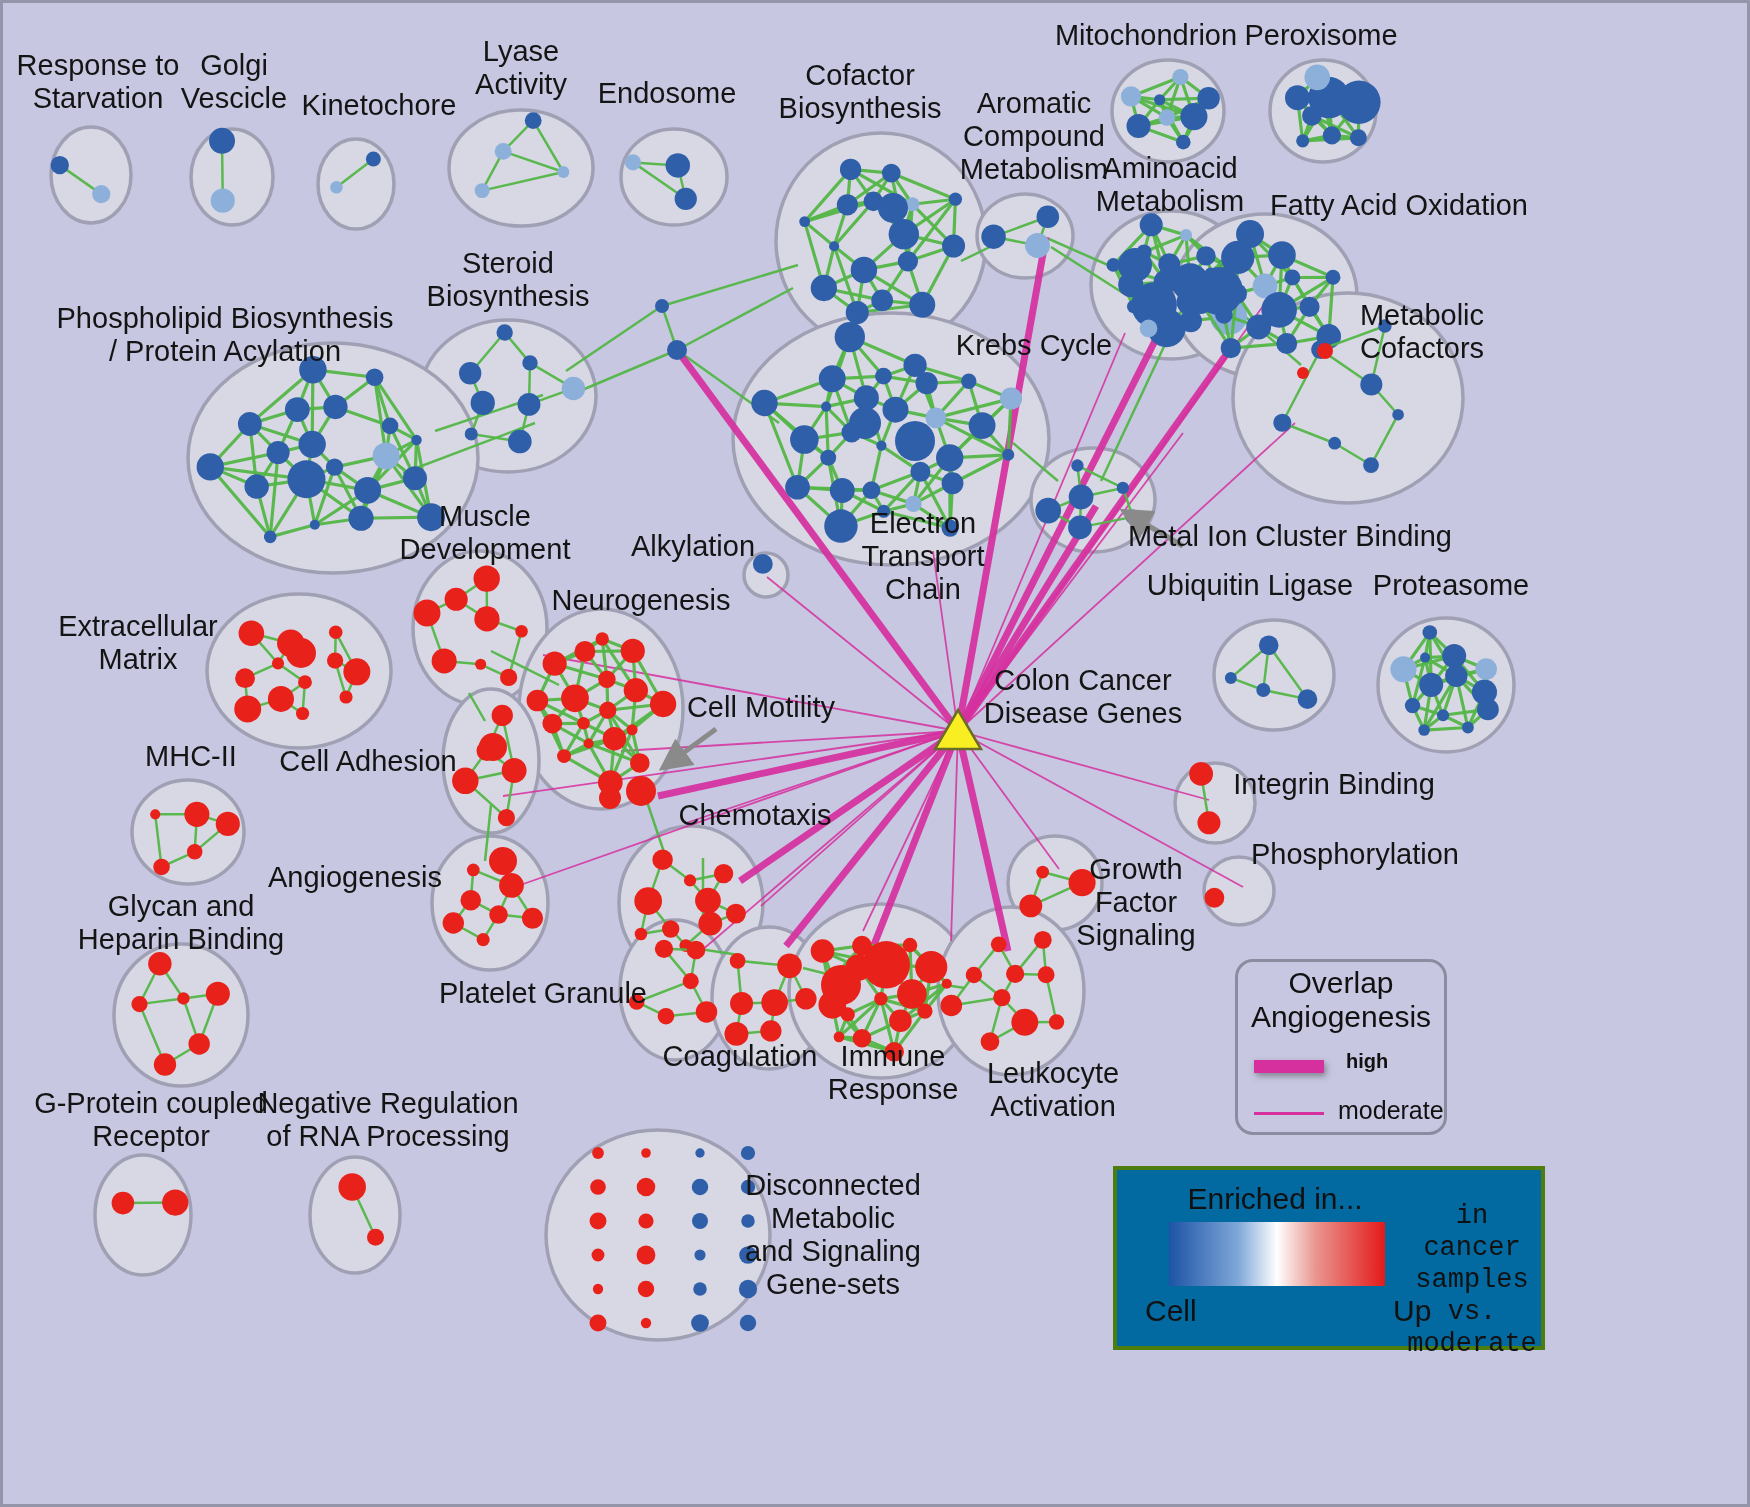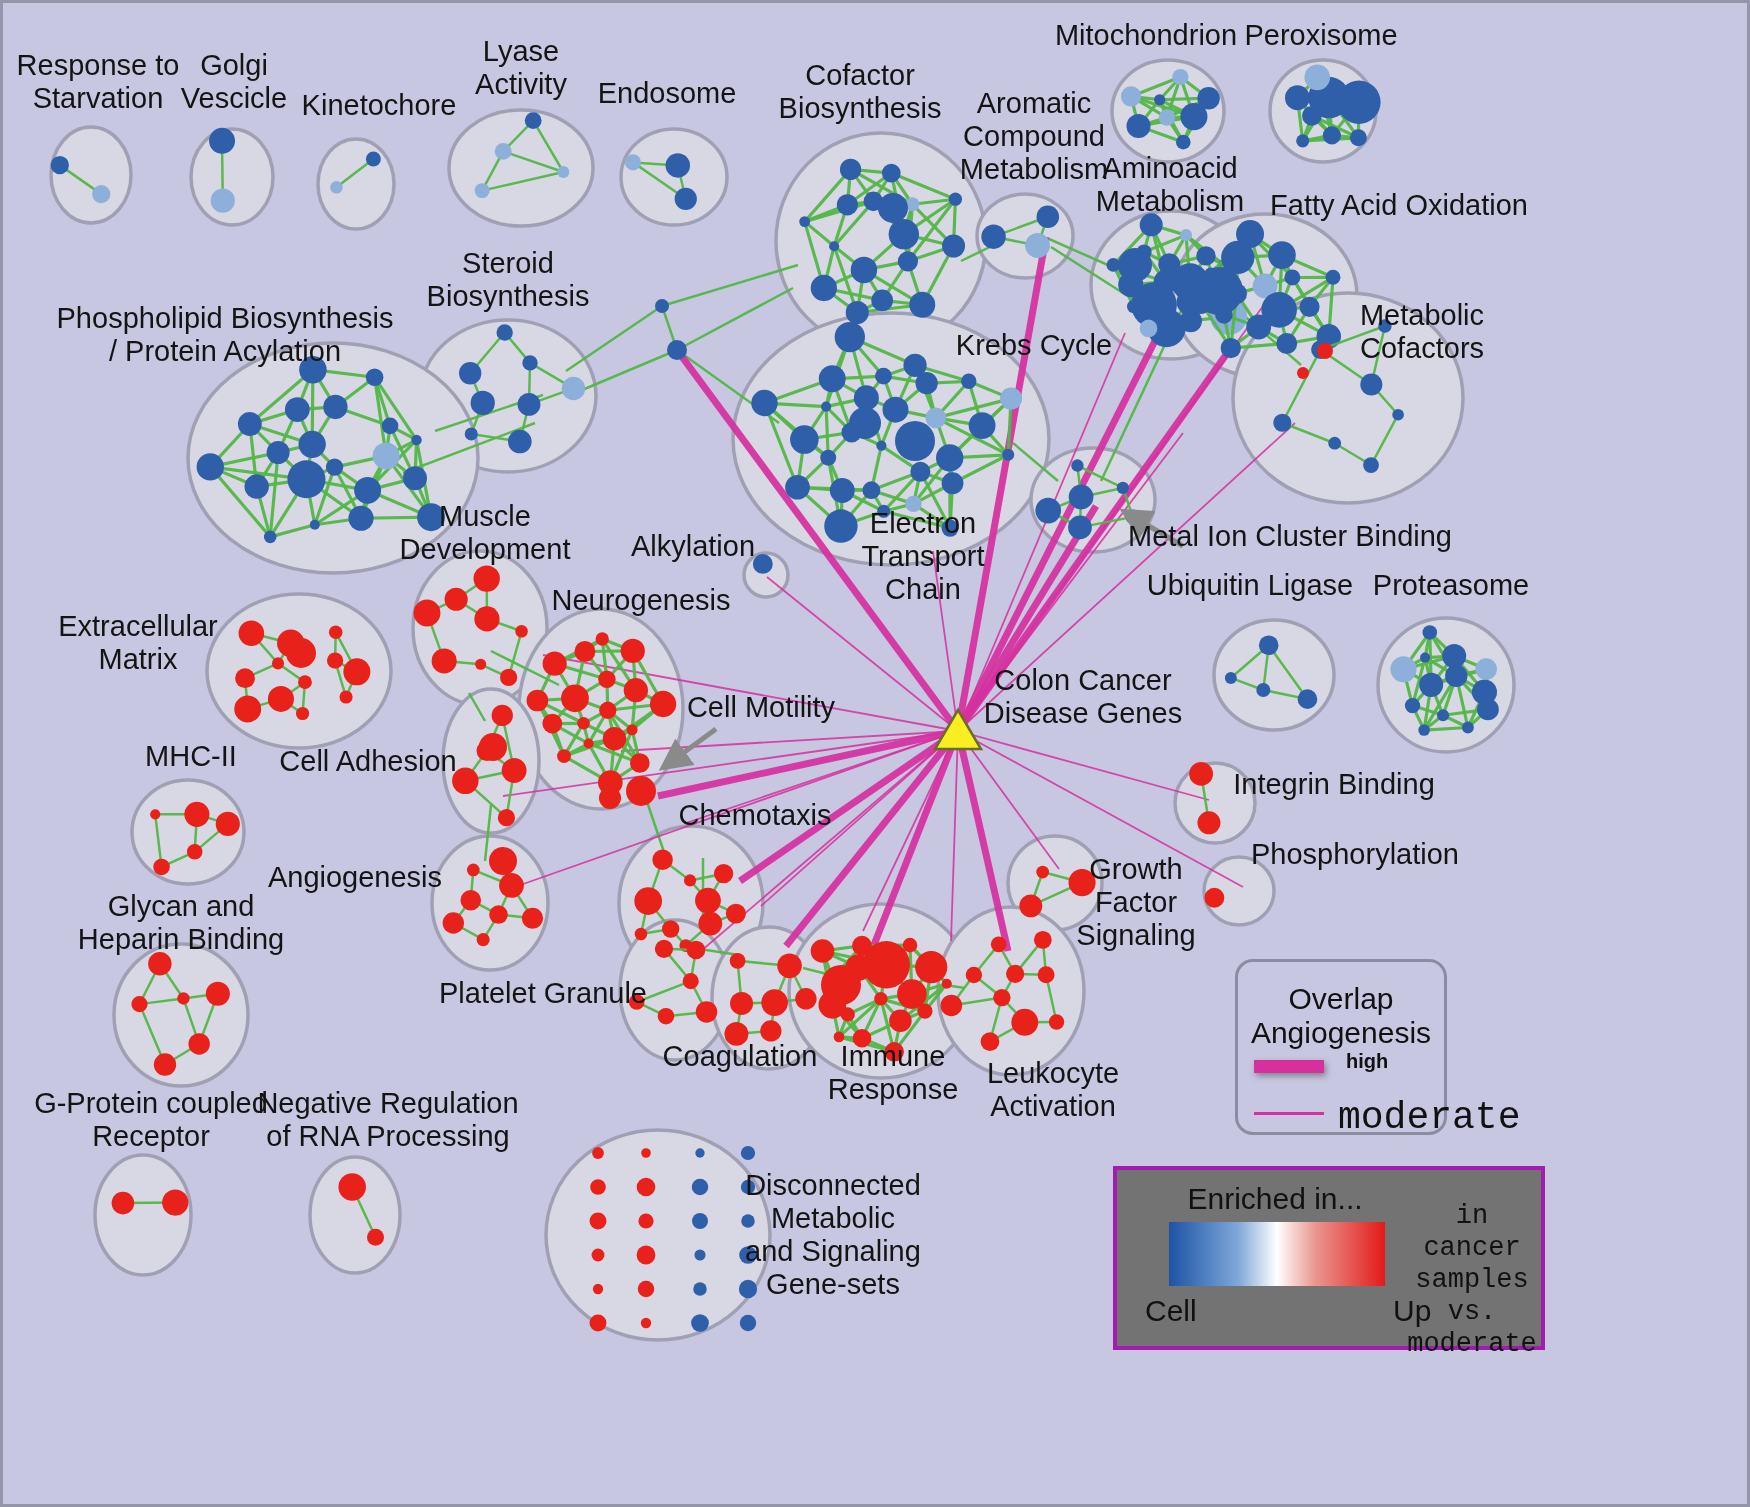--- a/index.html
+++ b/index.html
@@ -12,28 +12,28 @@
     overflow:hidden;
     font-family:"Liberation Sans", sans-serif;
   }
   svg{position:absolute;left:0;top:0;}
   svg text{font-family:"Liberation Sans", sans-serif;fill:#141414;}
   .legend{position:absolute;color:#111;}
   .legend-overlap{
     left:1232px;top:956px;width:212px;height:176px;
     border:3px solid #8c8ca0;border-radius:18px;box-sizing:border-box;
   }
-  .lo-title{text-align:center;font-size:30px;line-height:34px;margin-top:20px;}
+  .lo-title{text-align:center;font-size:30px;line-height:34px;margin-top:4px;}
   .lo-bar-high{position:absolute;left:16px;top:98px;width:70px;height:13px;background:#d6309f;box-shadow:2px 3px 6px rgba(60,60,60,.5);}
   .lo-high-label{position:absolute;left:108px;top:88px;font-size:20px;font-weight:bold;}
   .lo-bar-mod{position:absolute;left:16px;top:150px;width:70px;height:3px;background:#d6309f;}
-  .lo-mod-label{position:absolute;left:100px;top:134px;font-size:38px;font-family:Liberation Mono, monospace;}
+  .lo-mod-label{position:absolute;left:100px;top:134px;font-size:25px;}
   .legend-enriched{
     left:1110px;top:1163px;width:432px;height:184px;
-    border:4px solid #a21caf;box-sizing:border-box;background:#737373;
+    border:4px solid #4d7c0f;box-sizing:border-box;background:#0369a1;
   }
   .le-title{position:absolute;left:36px;top:12px;width:244px;text-align:center;font-size:30px;}
   .le-gradient{position:absolute;left:52px;top:52px;width:216px;height:64px;
     background:linear-gradient(to right,#1d53a6 0%,#7fa8d8 32%,#ffffff 50%,#e9958e 68%,#e31a1a 100%);}
   .le-down{position:absolute;left:28px;top:124px;font-size:30px;}
   .le-up{position:absolute;left:240px;top:124px;font-size:30px;margin-left:36px;}
   .le-note{position:absolute;left:284px;top:30px;width:142px;text-align:center;font-size:27px;line-height:32px;font-family:Liberation Mono, monospace;}
 </style>
 </head>
 <body>

